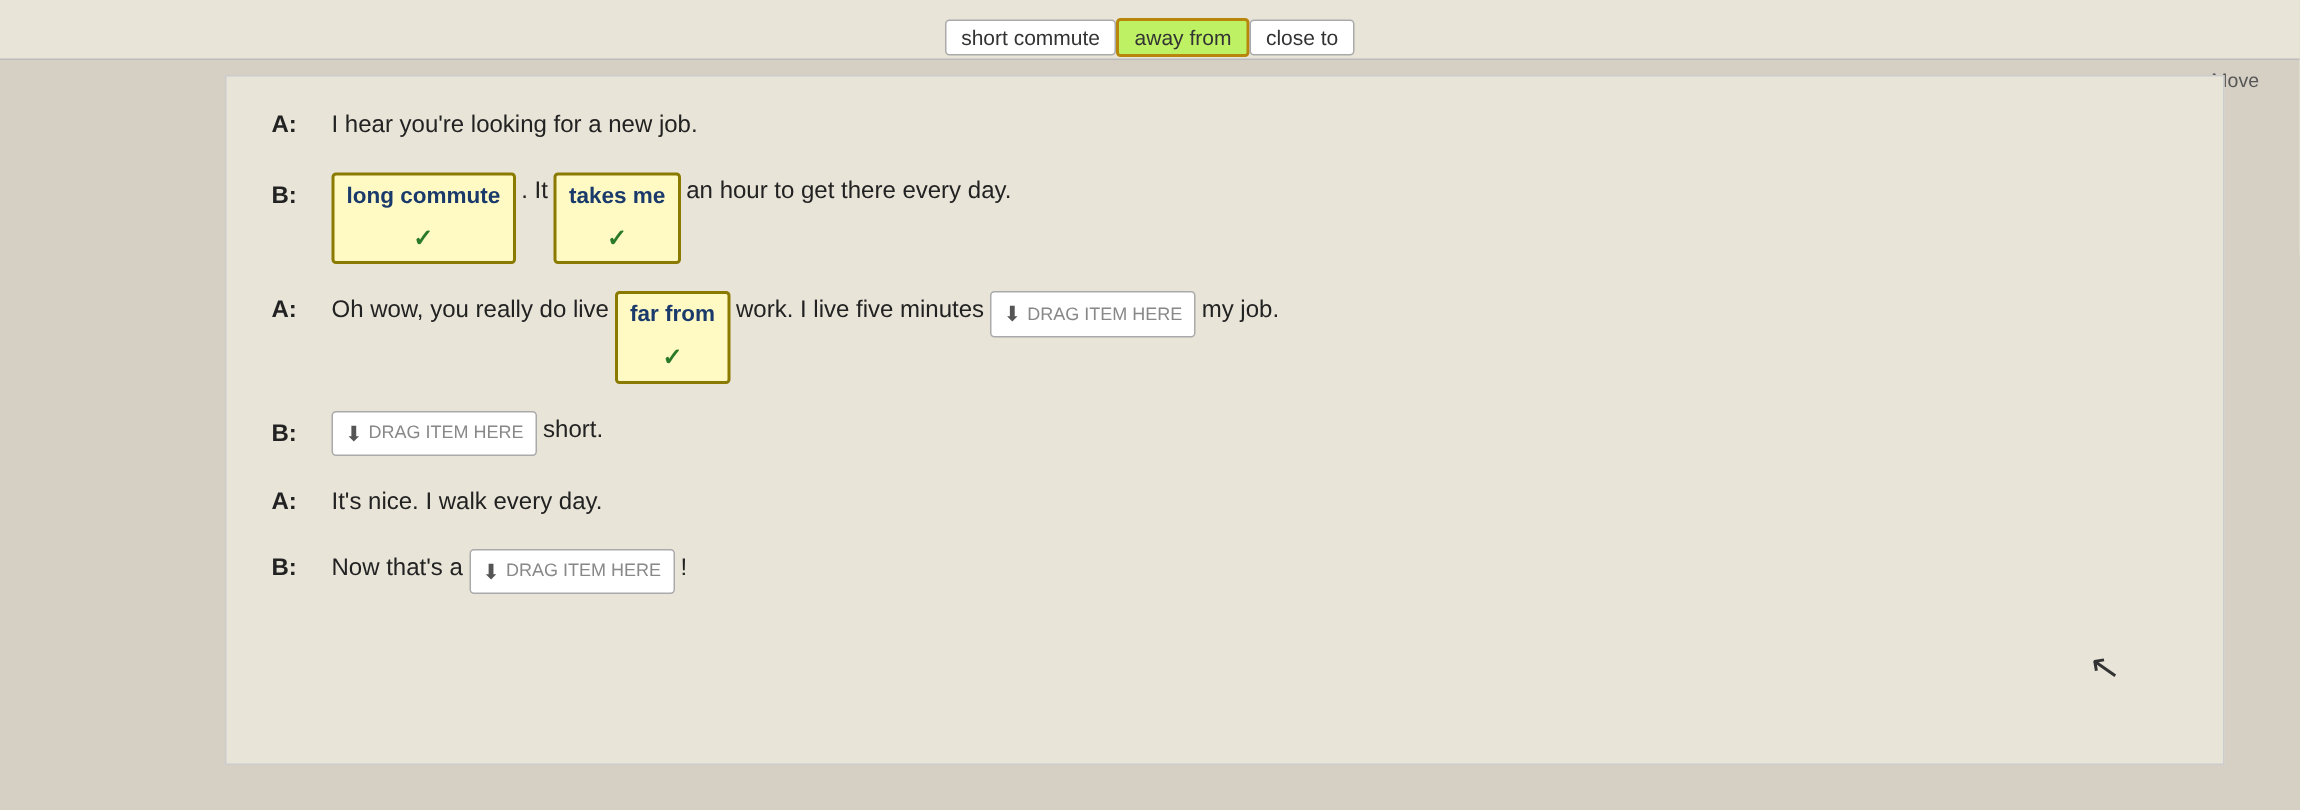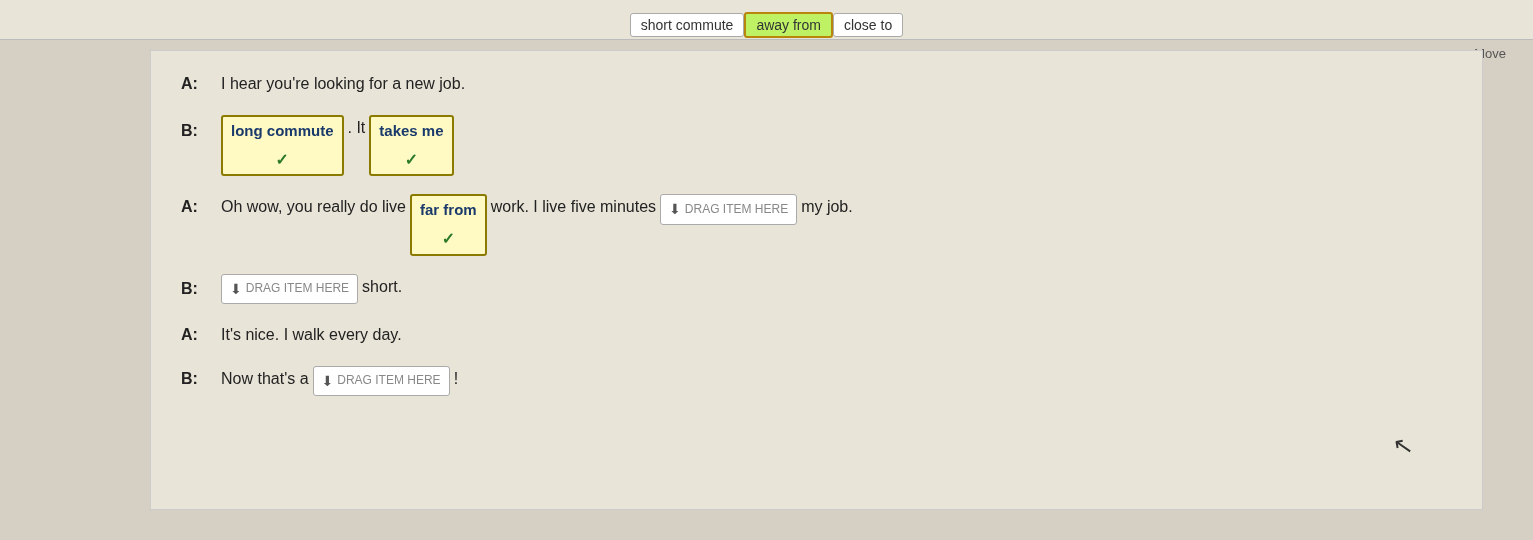--- a/index.html
+++ b/index.html
@@ -168,20 +168,21 @@
     <span class="line-text">
       <span class="answer-chip">
         <span>long commute</span>
         <span class="check">✓</span>
       </span>
       <span>. It </span>
       <span class="answer-chip">
         <span>takes me</span>
         <span class="check">✓</span>
       </span>
+      <span> an hour to get there every day.</span>
     </span>
   </div>
 
   <div class="dialogue-line">
     <span class="speaker">A:</span>
     <span class="line-text">
       <span>Oh wow, you really do live </span>
       <span class="answer-chip">
         <span>far from</span>
         <span class="check">✓</span>

